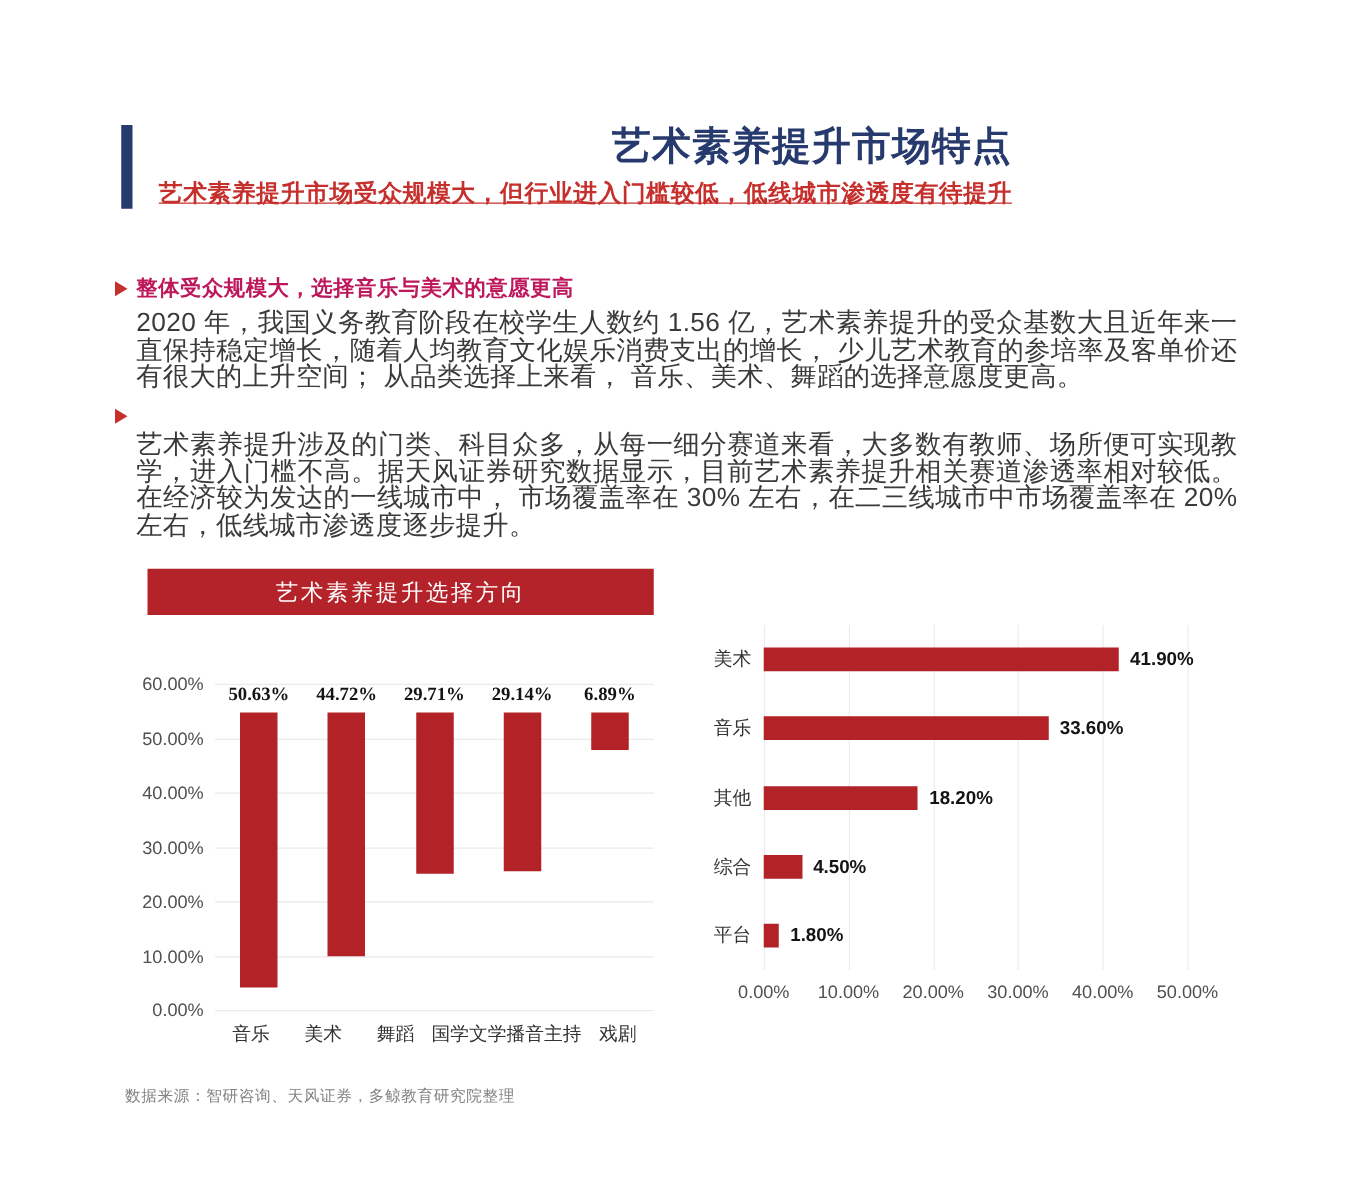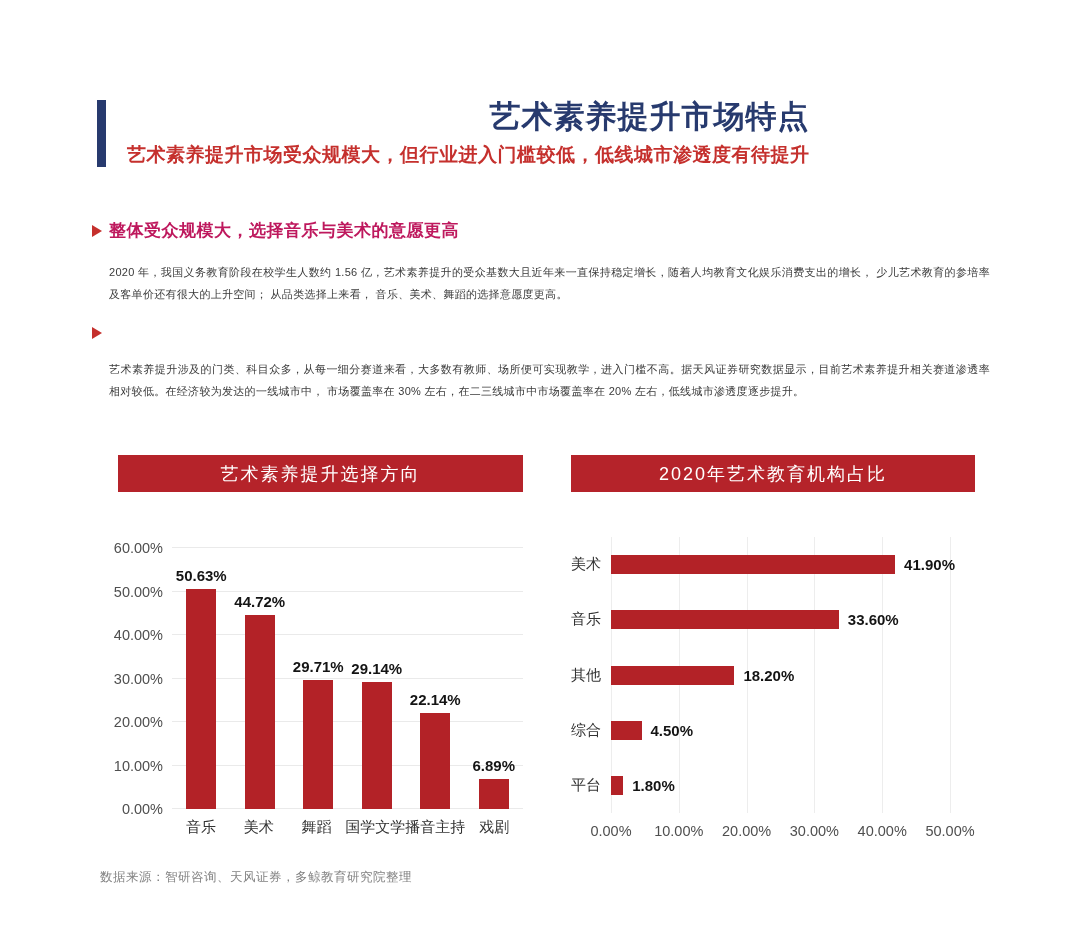--- a/index.html
+++ b/index.html
@@ -17,47 +17,47 @@
     width:1080px;height:949px;position:relative;overflow:hidden;
     font-family:"Liberation Sans","DejaVu Sans",sans-serif;
     color:#222;
   }
   .page{position:absolute;inset:0;background:#ffffff;}
 
   
   .header{position:absolute;left:97px;top:100px;display:flex;}
   .accent-bar{width:9px;height:67px;background:var(--accent-navy);margin-right:21px;flex:none;}
   .page-title{font-size:31px;font-weight:800;color:var(--accent-navy);line-height:1.1;letter-spacing:1px;text-align:right;}
-  .page-subtitle{font-size:19px;font-weight:600;color:var(--accent-red);margin-top:8px;letter-spacing:0.5px;}
+  .page-subtitle{font-size:19px;font-weight:600;color:var(--accent-red);margin-top:8px;letter-spacing:0.5px;text-decoration:underline;}
 
   
   .section{position:absolute;left:92px;width:898px;}
   .section-1{top:219px;}
   .section-2{top:327px;}
   .section-heading{display:flex;align-items:center;gap:7px;}
   .tri{width:0;height:0;border-left:10px solid var(--accent-red);
        border-top:6px solid transparent;border-bottom:6px solid transparent;flex:none;}
   .section-heading-text{font-size:17px;font-weight:bold;color:#be185d;letter-spacing:0.5px;}
-  .section-body{margin:20px 0 0 17px;font-size:11px;line-height:21.5px;color:var(--body-text);
+  .section-body{margin:6px 0 0 17px;font-size:21px;line-height:21.5px;color:var(--body-text);
                 text-align:justify;letter-spacing:0.3px;}
 
   
   .chart-panel{position:absolute;top:455px;}
   .chart-panel.left{left:118px;width:405px;}
   .chart-panel.right{left:571px;width:404px;}
   .banner{height:37px;background:var(--banner-red);color:#fff;display:flex;align-items:center;
           justify-content:center;font-size:18px;font-weight:normal;letter-spacing:2px;}
 
   
   .vchart{margin-top:56px;}
   .vplot{position:relative;height:261px;margin-left:54px;}
   .vgrid{position:absolute;left:0;right:0;height:1px;background:var(--grid-gray);}
   .ytick{position:absolute;right:calc(100% + 9px);width:60px;text-align:right;
          font-size:14.5px;color:#4f4f4f;transform:translateY(50%);white-space:nowrap;margin-top:44px;}
-  .vbars{position:absolute;inset:0;display:flex;align-items:flex-end;}
+  .vbars{position:absolute;inset:0;display:flex;align-items:flex-start;font-family:Liberation Serif, serif;}
   .vgroup{flex:1;display:flex;flex-direction:column;align-items:center;min-width:0;}
   .vval{font-size:15px;font-weight:bold;color:#141414;margin-bottom:5px;white-space:nowrap;}
   .vbar{width:30px;background:var(--bar-red);}
   .vcats{display:flex;margin-left:54px;margin-top:9px;}
   .vcat{flex:1;text-align:center;font-size:15px;color:#333;white-space:nowrap;}
 
   
   .hchart{margin-top:45px;}
   .hplot{position:relative;height:276px;}
   .hgridbox{position:absolute;left:40px;top:0;bottom:0;width:339px;}
@@ -131,42 +131,37 @@
             </div>
             <div class="vgroup">
               <div class="vval">29.71%</div>
               <div class="vbar" style="height: 129.2px;"></div>
             </div>
             <div class="vgroup">
               <div class="vval">29.14%</div>
               <div class="vbar" style="height: 126.8px;"></div>
             </div>
             <div class="vgroup">
-              <div class="vval">22.14%</div>
-              <div class="vbar" style="height: 96.3px;"></div>
-            </div>
-            <div class="vgroup">
               <div class="vval">6.89%</div>
               <div class="vbar" style="height: 30px;"></div>
             </div>
           </div>
         </div>
       <div class="vcats">
           <div class="vcat">音乐</div>
           <div class="vcat">美术</div>
           <div class="vcat">舞蹈</div>
           <div class="vcat">国学文学</div>
           <div class="vcat">播音主持</div>
           <div class="vcat">戏剧</div>
         </div>
     </div>
   </div>
 
   <div class="chart-panel right">
-    <div class="banner">2020年艺术教育机构占比</div>
     <div class="hchart">
       <div class="hplot">
         <div class="hgridbox">
             <div class="hgrid" style="left: 0px;"></div>
             <div class="hgrid" style="left: 67.8px;"></div>
             <div class="hgrid" style="left: 135.6px;"></div>
             <div class="hgrid" style="left: 203.4px;"></div>
             <div class="hgrid" style="left: 271.2px;"></div>
             <div class="hgrid" style="left: 339px;"></div>
           </div>

